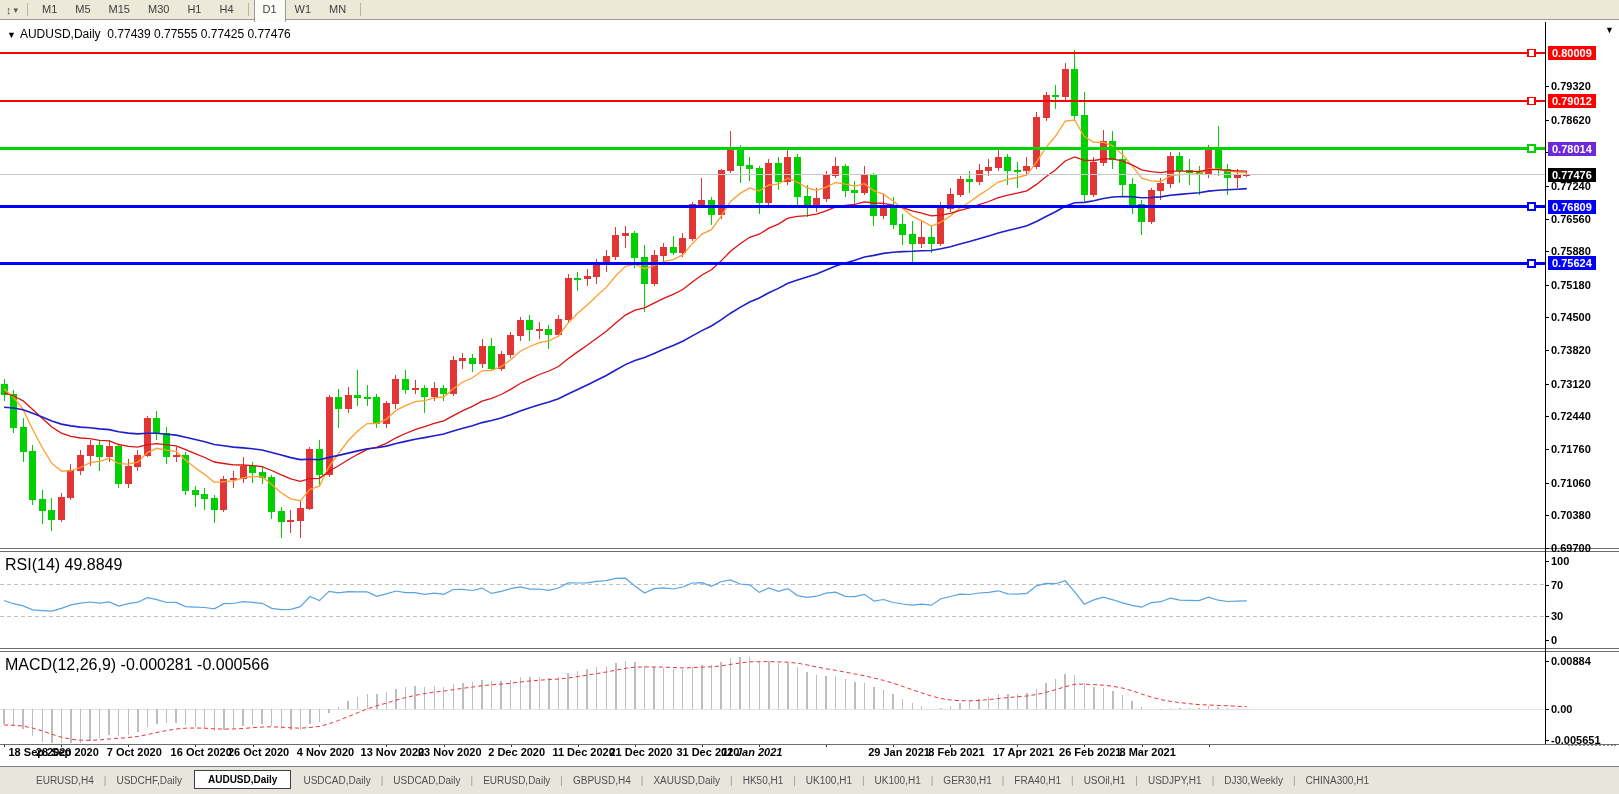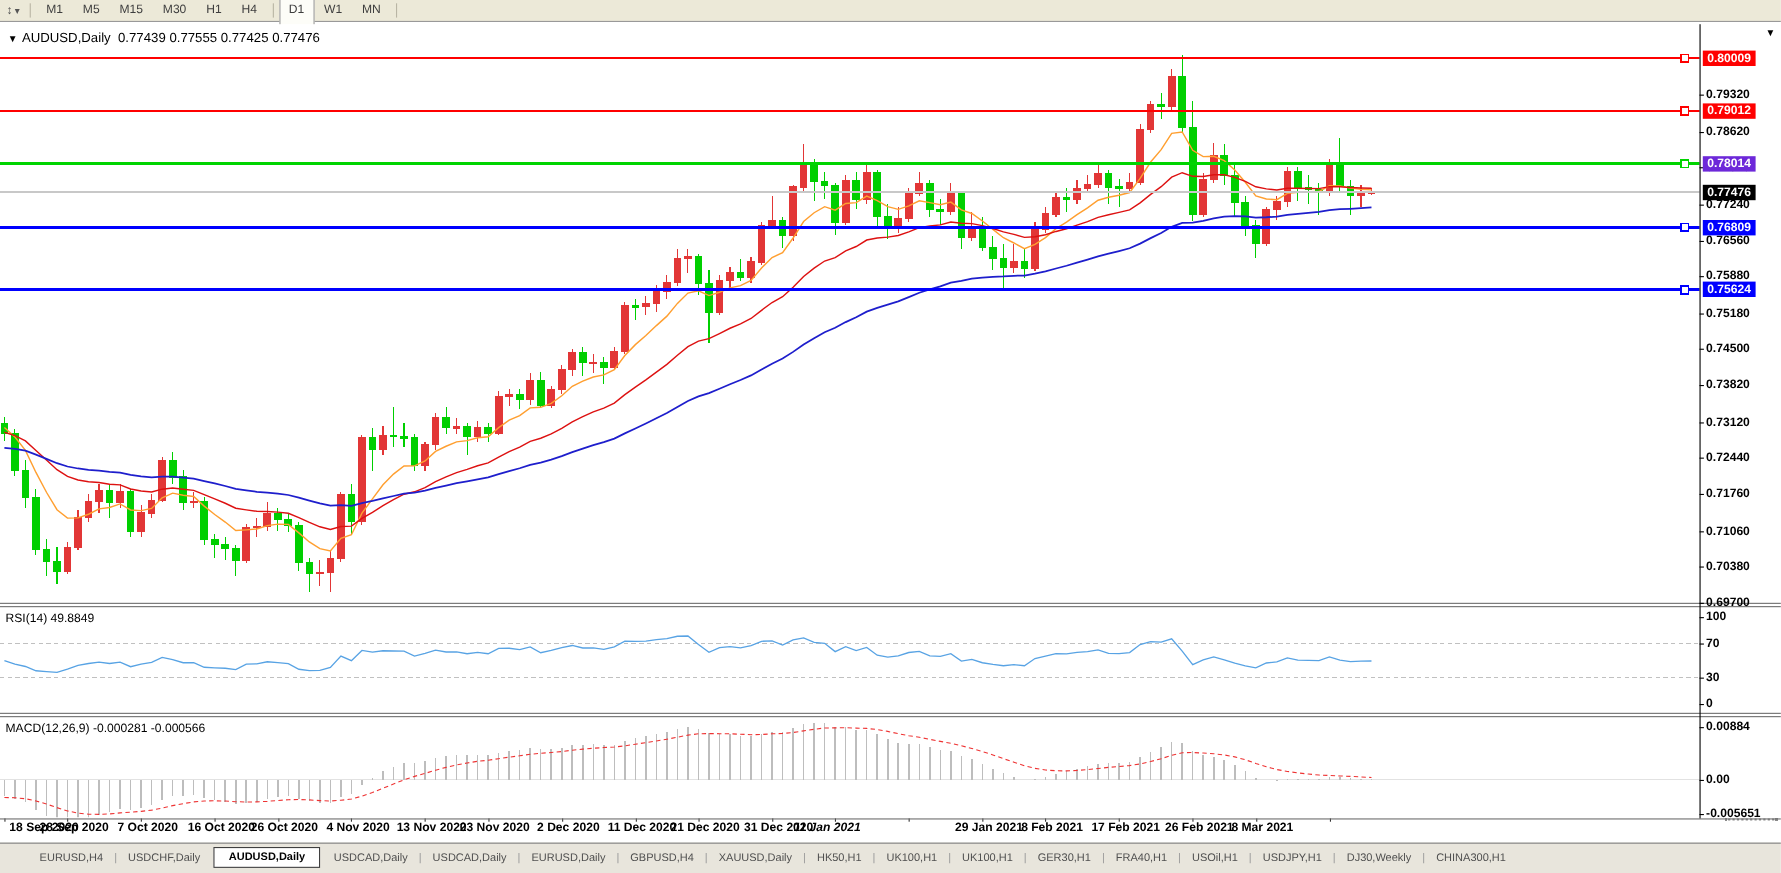--- a/index.html
+++ b/index.html
@@ -6,21 +6,21 @@
     background:#fff;font-family:"Liberation Sans",sans-serif;position:relative;}
   .toolbar{position:absolute;left:0;top:0;width:1619px;height:20px;background:#ece9d8;
     border-bottom:1px solid #999;display:flex;align-items:center;font-size:11px;color:#333;box-sizing:border-box;}
   .tool-ico{margin:0 2px 0 6px;font-size:11px;color:#555;}
   .tool-caret{font-size:9px;color:#555;margin-right:4px;}
   .tb-sep{width:1px;height:13px;background:#b9b5a4;margin:0 5px;}
   .tf-btn{padding:14px 8px;font-weight:400;color:#3e3e3e;border:1px solid transparent;line-height:13px;}
   .tf-btn.active{background:#fdfdf8;border:1px solid #9a9a9a;}
   .chart-title{position:absolute;left:7px;top:27px;font-size:12px;color:#000;z-index:5;}
   .chart-title .arr{font-size:9px;margin-right:4px;}
-  .pane-label{position:absolute;left:5px;font-size:11px;color:#000;z-index:5;}
+  .pane-label{position:absolute;left:5px;font-size:16px;color:#000;z-index:5;}
   svg{position:absolute;left:0;background:#fff;shape-rendering:crispEdges;}
   #price-svg{top:22px;}
   #rsi-svg{top:552px;}
   #macd-svg{top:653px;}
   .sepline{position:absolute;left:0;width:1619px;height:1px;background:#6e6e6e;z-index:4;}
   .axisline{position:absolute;left:1545px;top:22px;width:1px;height:722px;background:#000;z-index:4;}
   .axis-tick{position:absolute;left:1545px;width:4px;height:1px;background:#000;z-index:4;}
   .axis-label{position:absolute;left:1551px;height:13px;line-height:13px;font-size:11px;font-weight:700;color:#000;z-index:4;}
   .level-label{position:absolute;left:1548px;height:14px;line-height:14px;font-size:11px;font-weight:700;
     color:#fff;padding:0 4px;z-index:6;}
@@ -572,21 +572,21 @@
     <div class="date-label" style="left: 667.88px;">31 Dec 2020</div>
     <div class="date-tick" style="left: 759.24px;"></div>
     <div class="date-label" style="left: 712px; font-style: italic;">11 Jan 2021</div>
     <div class="date-tick" style="left: 826.16px;"></div>
     <div class="date-label" style="left: 834px; margin-top: 44px;">20 Jan 2021</div>
     <div class="date-tick" style="left: 893.08px;"></div>
     <div class="date-label" style="left: 859.08px;">29 Jan 2021</div>
     <div class="date-tick" style="left: 950.44px;"></div>
     <div class="date-label" style="left: 916.44px;">8 Feb 2021</div>
     <div class="date-tick" style="left: 1017.36px;"></div>
-    <div class="date-label" style="left: 983.36px;">17 Feb 2021</div>
+    <div class="date-label" style="left: 983.36px;">17 Apr 2021</div>
     <div class="date-tick" style="left: 1084.28px;"></div>
     <div class="date-label" style="left: 1050.28px;">26 Feb 2021</div>
     <div class="date-tick" style="left: 1141.64px;"></div>
     <div class="date-label" style="left: 1107.64px;">8 Mar 2021</div>
     <div class="date-tick" style="left: 1208.56px;"></div>
     <div class="date-label" style="left: 1174.56px; margin-top: 29px;">17 Mar 2021</div>
   </div>
 <div class="date-grip"></div>
 
 <div class="tabbar">

